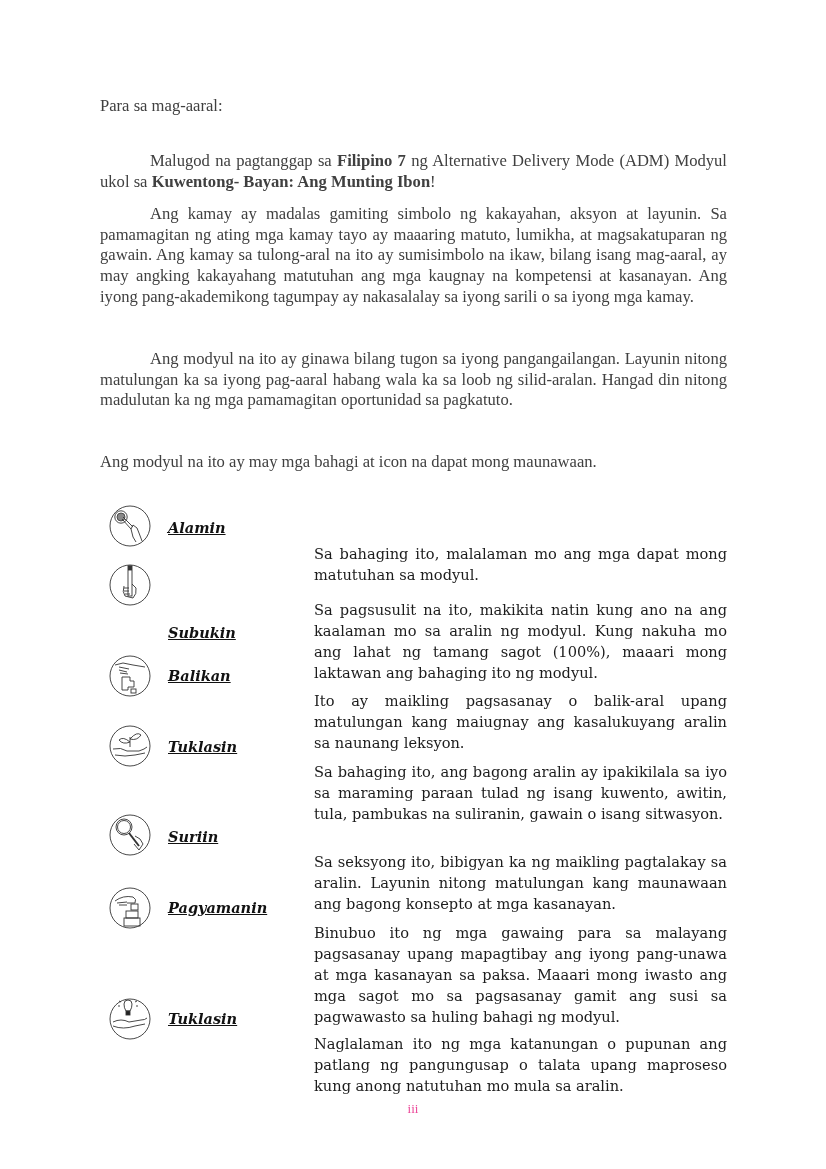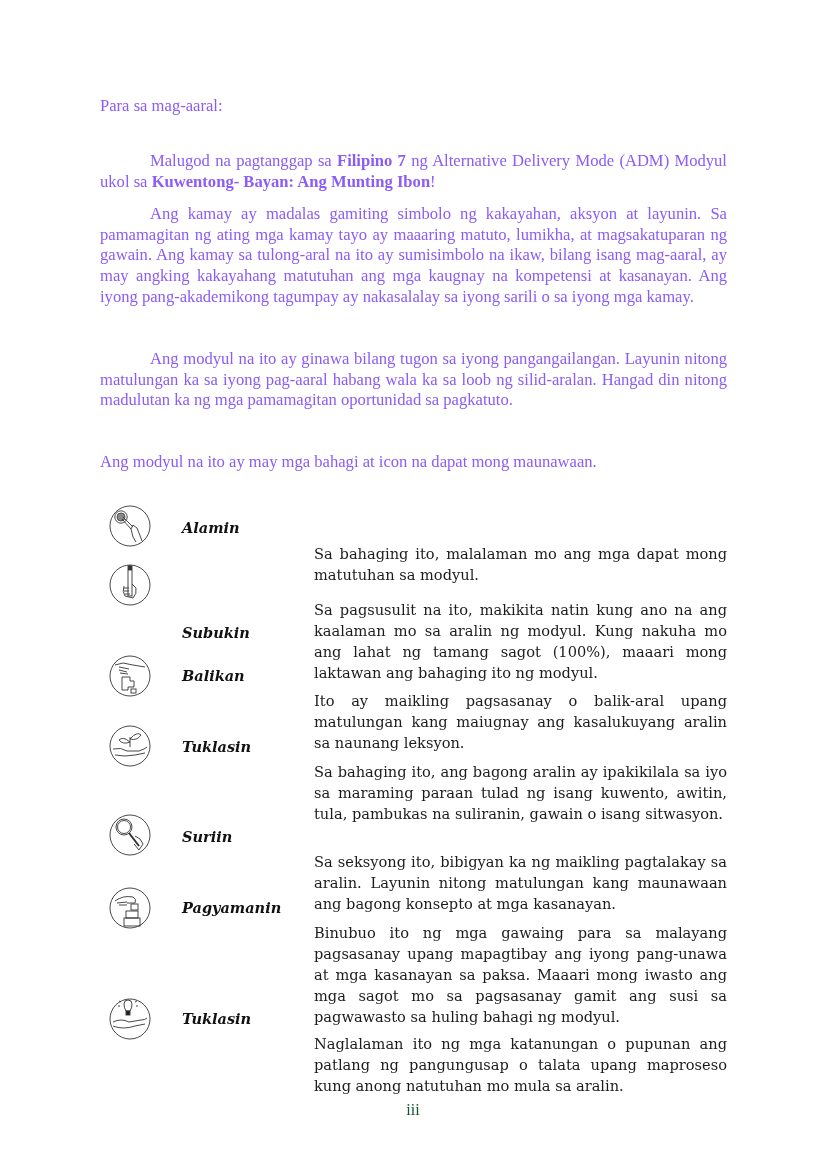--- a/index.html
+++ b/index.html
@@ -16,21 +16,21 @@
       width: 826px; height: 1169px;
     }
     .text {
       position: absolute;
       left: 100px;
       width: 627px;
       font-family: "Liberation Serif", "DejaVu Serif", serif;
       font-size: 16.6px;
       line-height: 20.7px;
       text-align: justify;
-      color: #8b5cf6;
+      color: #404040;
     }
     .indent { text-indent: 50px; }
     .greeting { top: 96px; }
     .p1 { top: 151px; }
     .p2 { top: 204px; }
     .p3 { top: 349px; }
     .p4 { top: 452px; }
     b { font-weight: bold; }
 
     .row {
@@ -40,48 +40,49 @@
     }
     .icon {
       position: absolute;
       left: 9px;
       width: 42px;
       height: 42px;
     }
     .icon svg { width: 42px; height: 42px; display: block; }
     .label {
       position: absolute;
-      left: 82px;
+      left: 68px;
       font-family: "DejaVu Serif", serif;
       font-weight: bold;
       font-style: italic;
       font-size: 14.5px;
       color: #111;
       white-space: nowrap;
+      text-decoration: underline;
     }
     .desc {
       position: absolute;
       left: 214px;
       width: 413px;
       font-family: "DejaVu Serif", serif;
       font-size: 14.6px;
       line-height: 20.9px;
       text-align: justify;
       color: #1c1c1c;
       margin-top: 40px;
     }
     .pagenum {
       position: absolute;
       top: 1101px;
       left: 0;
       width: 826px;
       text-align: center;
       font-family: "Liberation Serif", serif;
-      font-size: 16px;
-      color: #14532d;
+      font-size: 13px;
+      color: #ec4899;
     }
   </style>
 </head>
 <body>
 
 <div class="page">
 
   <p class="text greeting">Para sa mag-aaral:</p>
 
   <p class="text indent p1"><span>Malugod na pagtanggap sa </span><b>Filipino 7</b><span> ng Alternative Delivery Mode (ADM) Modyul ukol sa </span><b>Kuwentong- Bayan: Ang Munting Ibon</b><span>!</span></p>

